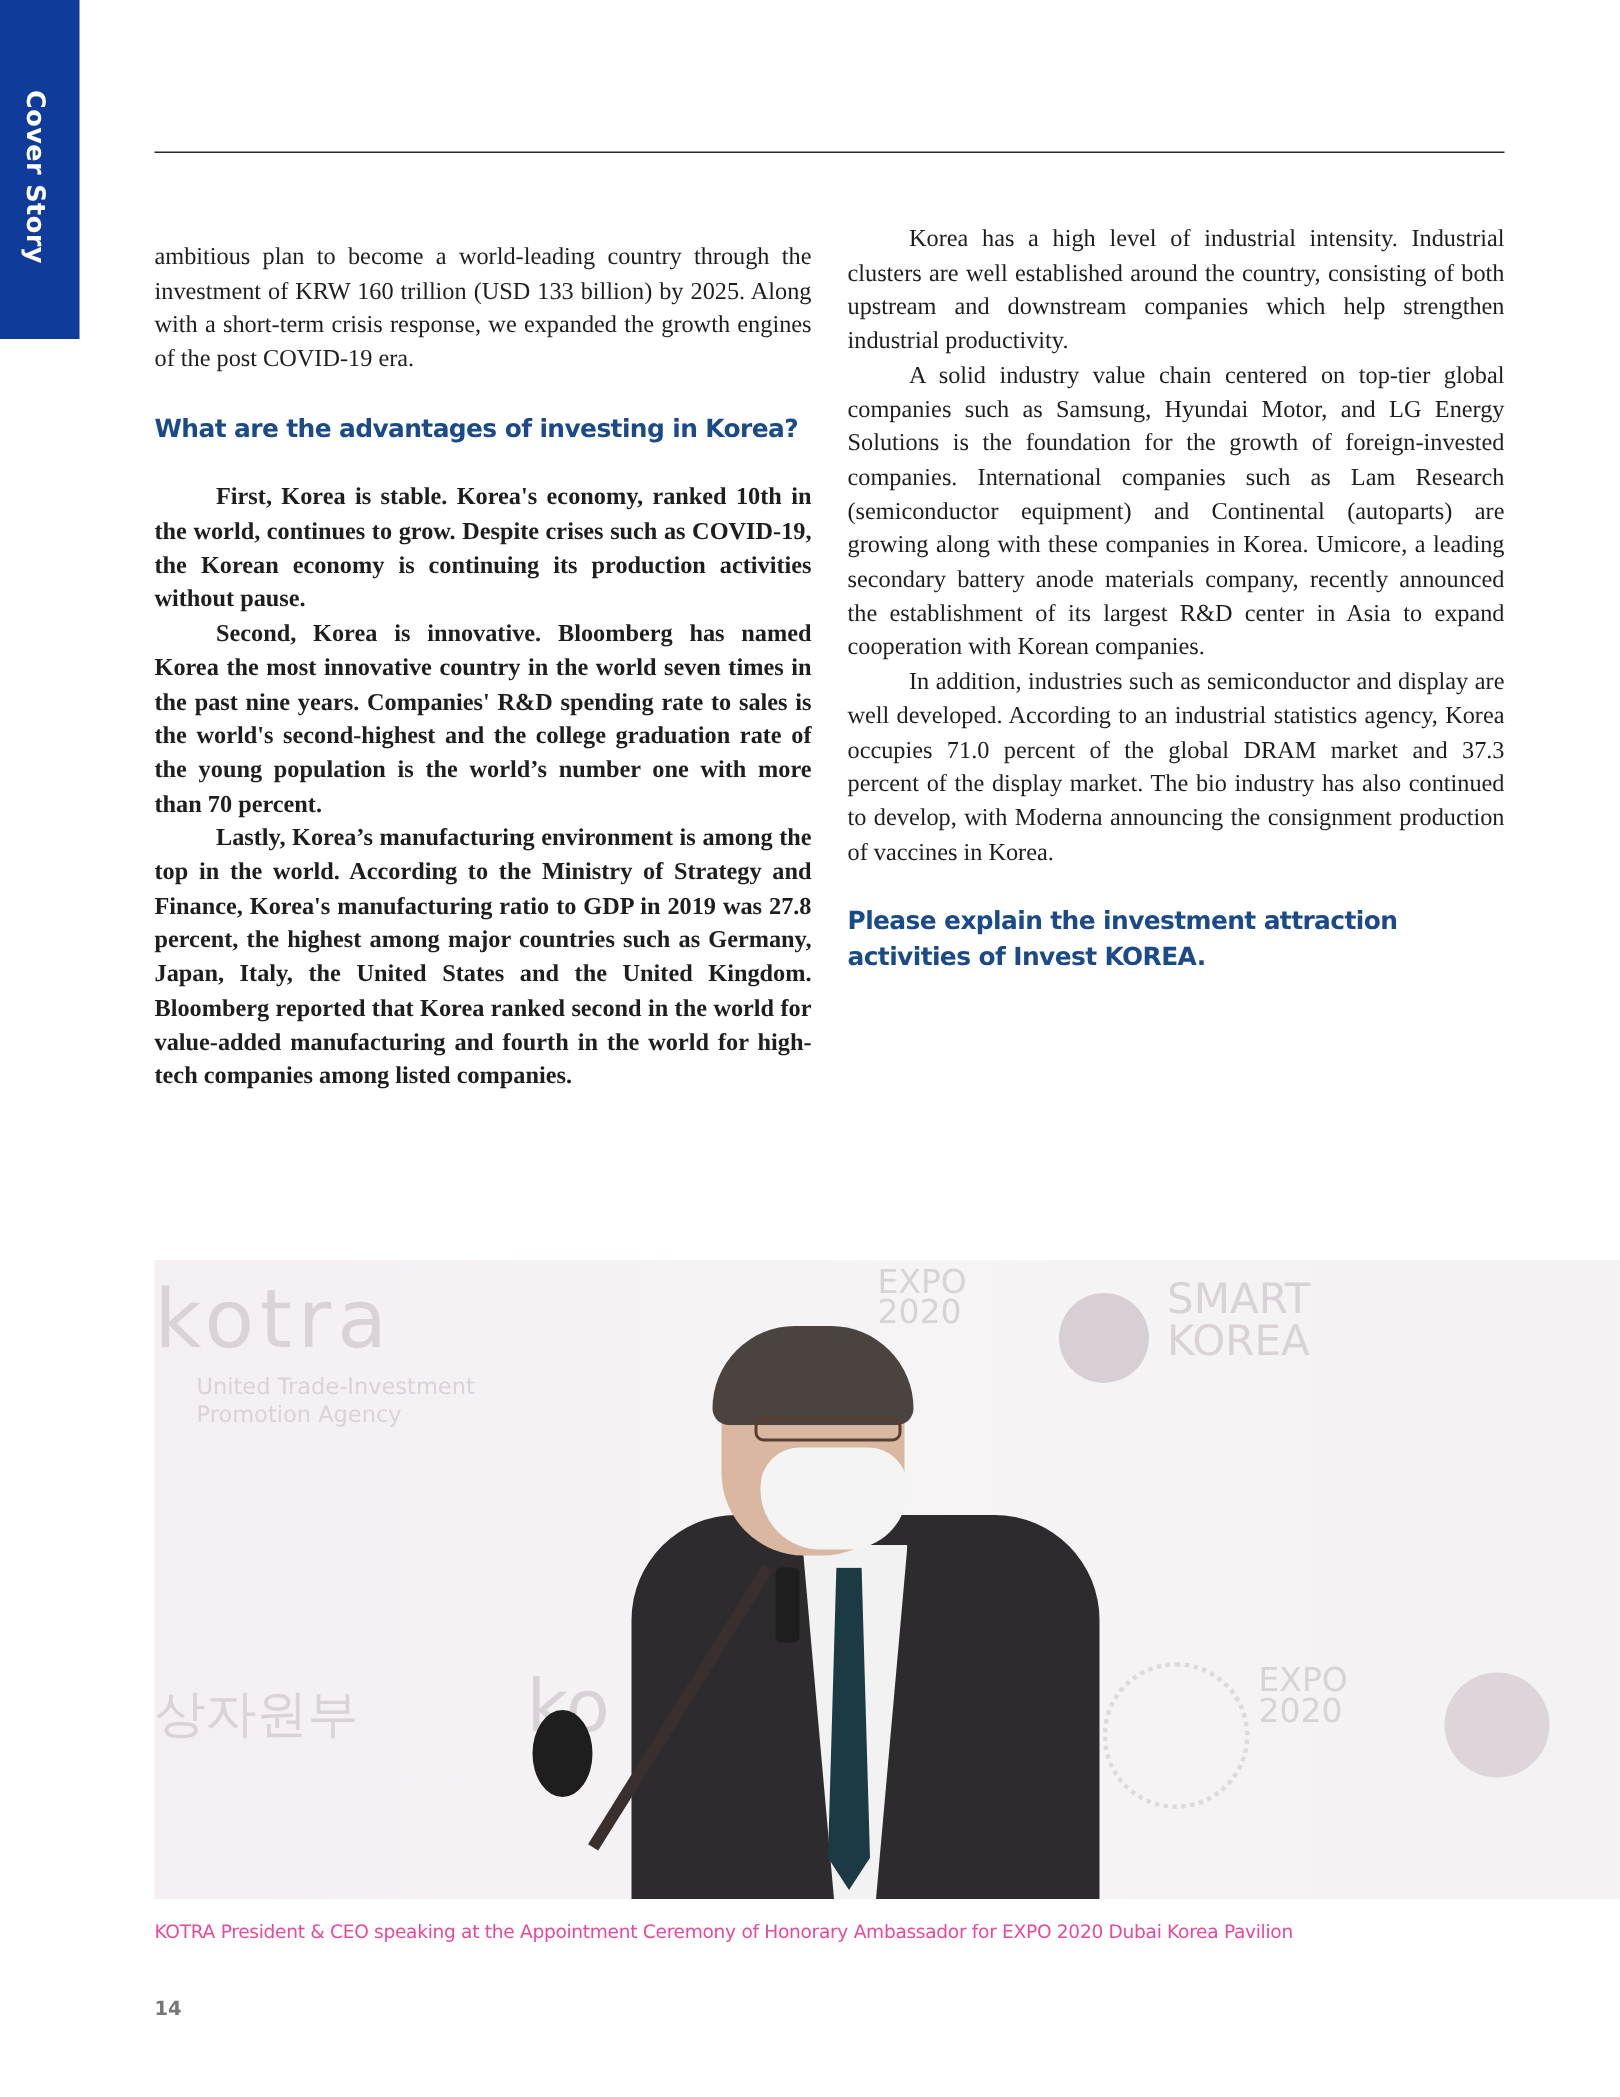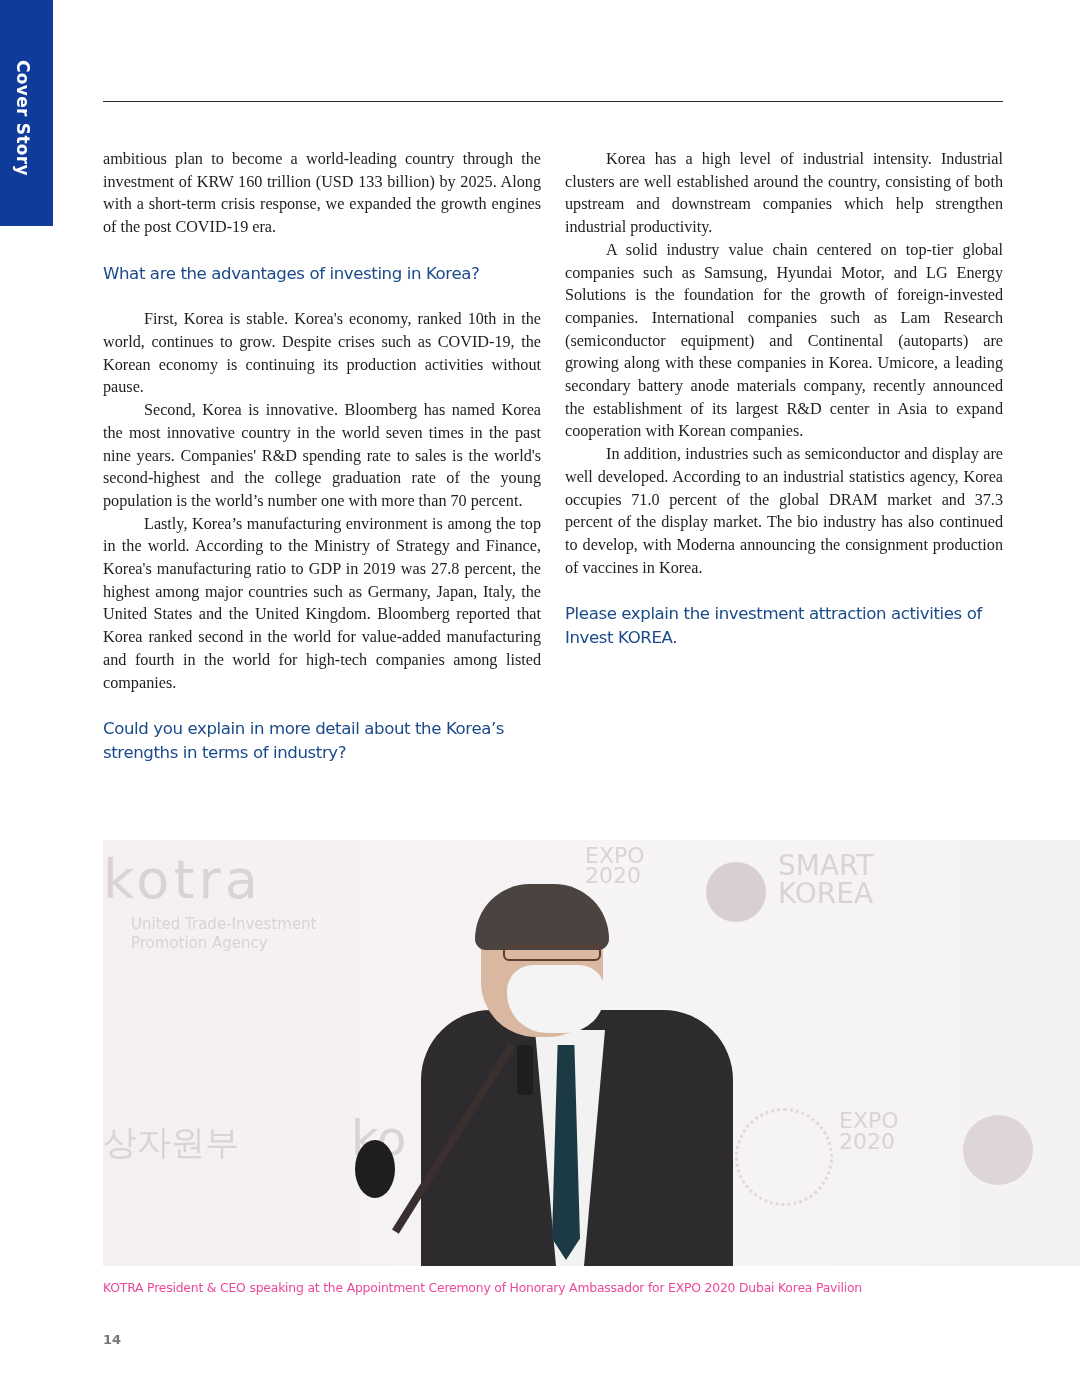--- a/index.html
+++ b/index.html
@@ -1,49 +1,48 @@
 <!DOCTYPE html>
 <html><head>
 <meta charset="utf-8">
 <style>
   html, body { margin:0; padding:0; }
   body { width:1080px; height:1398px; background:#ffffff; position:relative; overflow:hidden; font-family:"Liberation Serif", serif; color:#1e1e1e; }
   .side-tab { position:absolute; left:0; top:0; width:53px; height:226px; background:#0f3c9a; }
   .side-tab-label { position:absolute; left:13px; top:60px; writing-mode:vertical-rl; font-family:"DejaVu Sans", sans-serif; font-weight:bold; font-size:17px; color:#ffffff; letter-spacing:0.3px; }
   .top-rule { position:absolute; left:103px; top:101px; width:900px; height:1px; background:#2a2a2a; }
   .col { position:absolute; top:148px; width:438px; }
-  .col-left { left:103px; }
+  .col-left { left:103px;margin-top:12px; }
   .col-right { left:565px; }
   p.body { margin:0; font-size:16.2px; line-height:22.7px; text-align:justify; }
   p.indent { text-indent:41px; }
-  h3.q { margin:0; font-family:"DejaVu Sans", sans-serif; font-weight:normal; color:#1a4a8a; font-size:16.6px; line-height:23.5px; letter-spacing:-0.4px; }
+  h3.q { margin:0; font-family:"DejaVu Sans", sans-serif; font-weight:bold; color:#1a4a8a; font-size:16.6px; line-height:23.5px; letter-spacing:-0.4px; }
   .photo { position:absolute; left:103px; top:840px; width:1029px; height:426px; background:linear-gradient(90deg,#f3eff2 0%,#f7f4f6 50%,#f4f1f3 100%); overflow:hidden; }
   .bg-logo { position:absolute; color:#d9d2d6; font-family:"DejaVu Sans", sans-serif; }
   .caption { position:absolute; left:103px; top:1280px; font-family:"DejaVu Sans", sans-serif; font-size:12.4px; color:#ec4899; letter-spacing:-0.2px; }
   .page-num { position:absolute; left:103px; top:1332px; font-family:"DejaVu Sans", sans-serif; font-weight:bold; font-size:13px; color:#777; }
   .watermark { position:absolute; left:8px; top:1364px; font-family:"DejaVu Sans", sans-serif; font-size:22px; color:#dadada; letter-spacing:1px;margin-top:46px; }
 </style>
 </head>
 <body>
 
 <div class="side-tab">
   <span class="side-tab-label">Cover Story</span>
 </div>
 
 <div class="top-rule"></div>
 
 <div class="col col-left">
   <p class="body">ambitious plan to become a world-leading country through the investment of KRW 160 trillion (USD 133 billion) by 2025. Along with a short-term crisis response, we expanded the growth engines of the post COVID-19 era.</p>
   <h3 class="q" style="margin-top:23px;">What are the advantages of investing in Korea?</h3>
-  <div style="margin-top:23px;">
+  <div style="margin-top:23px;font-weight:bold;">
     <p class="body indent">First, Korea is stable. Korea's economy, ranked 10th in the world, continues to grow. Despite crises such as COVID-19, the Korean economy is continuing its production activities without pause.</p>
     <p class="body indent">Second, Korea is innovative. Bloomberg has named Korea the most innovative country in the world seven times in the past nine years. Companies' R&amp;D spending rate to sales is the world's second-highest and the college graduation rate of the young population is the world’s number one with more than 70 percent.</p>
     <p class="body indent">Lastly, Korea’s manufacturing environment is among the top in the world. According to the Ministry of Strategy and Finance, Korea's manufacturing ratio to GDP in 2019 was 27.8 percent, the highest among major countries such as Germany, Japan, Italy, the United States and the United Kingdom. Bloomberg reported that Korea ranked second in the world for value-added manufacturing and fourth in the world for high-tech companies among listed companies.</p>
   </div>
-  <h3 class="q" style="margin-top:23px;">Could you explain in more detail about the Korea’s strengths in terms of industry?</h3>
 </div>
 
 <div class="col col-right">
   <p class="body indent">Korea has a high level of industrial intensity. Industrial clusters are well established around the country, consisting of both upstream and downstream companies which help strengthen industrial productivity.</p>
   <p class="body indent">A solid industry value chain centered on top-tier global companies such as Samsung, Hyundai Motor, and LG Energy Solutions is the foundation for the growth of foreign-invested companies. International companies such as Lam Research (semiconductor equipment) and Continental (autoparts) are growing along with these companies in Korea. Umicore, a leading secondary battery anode materials company, recently announced the establishment of its largest R&amp;D center in Asia to expand cooperation with Korean companies.</p>
   <p class="body indent">In addition, industries such as semiconductor and display are well developed. According to an industrial statistics agency, Korea occupies 71.0 percent of the global DRAM market and 37.3 percent of the display market. The bio industry has also continued to develop, with Moderna announcing the consignment production of vaccines in Korea.</p>
   <h3 class="q" style="margin-top:23px;">Please explain the investment attraction activities of Invest KOREA.</h3>
 </div>
 
 <div class="photo">

